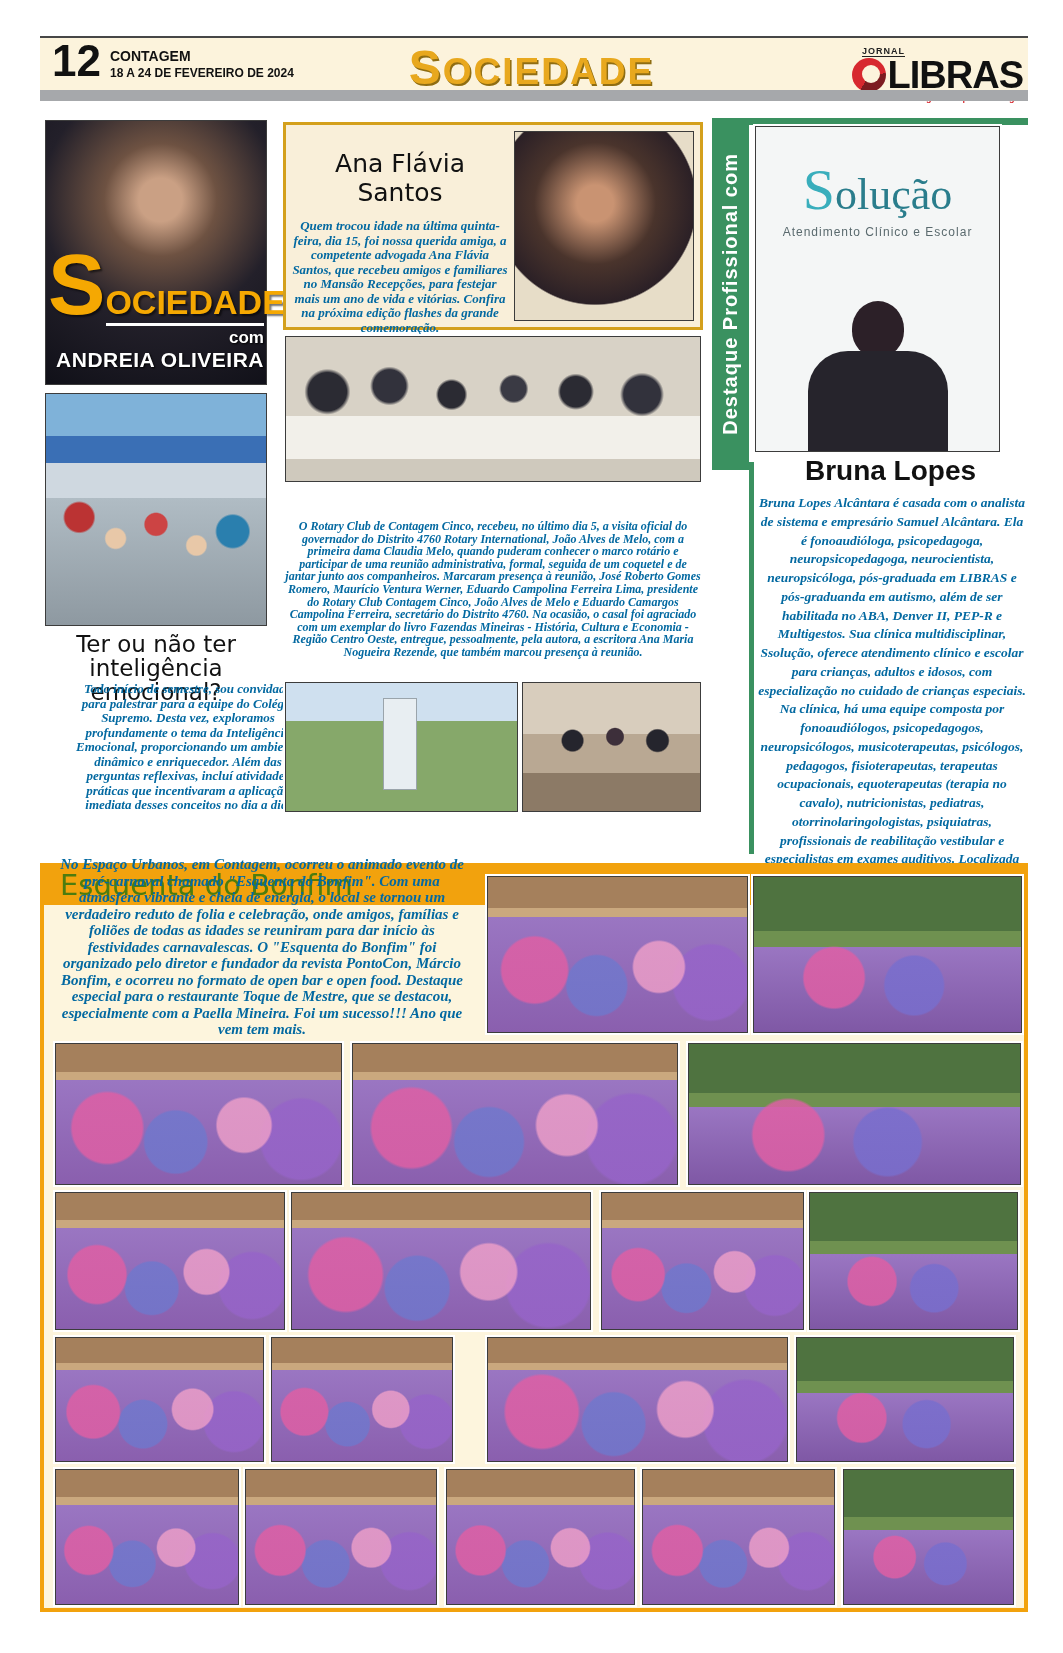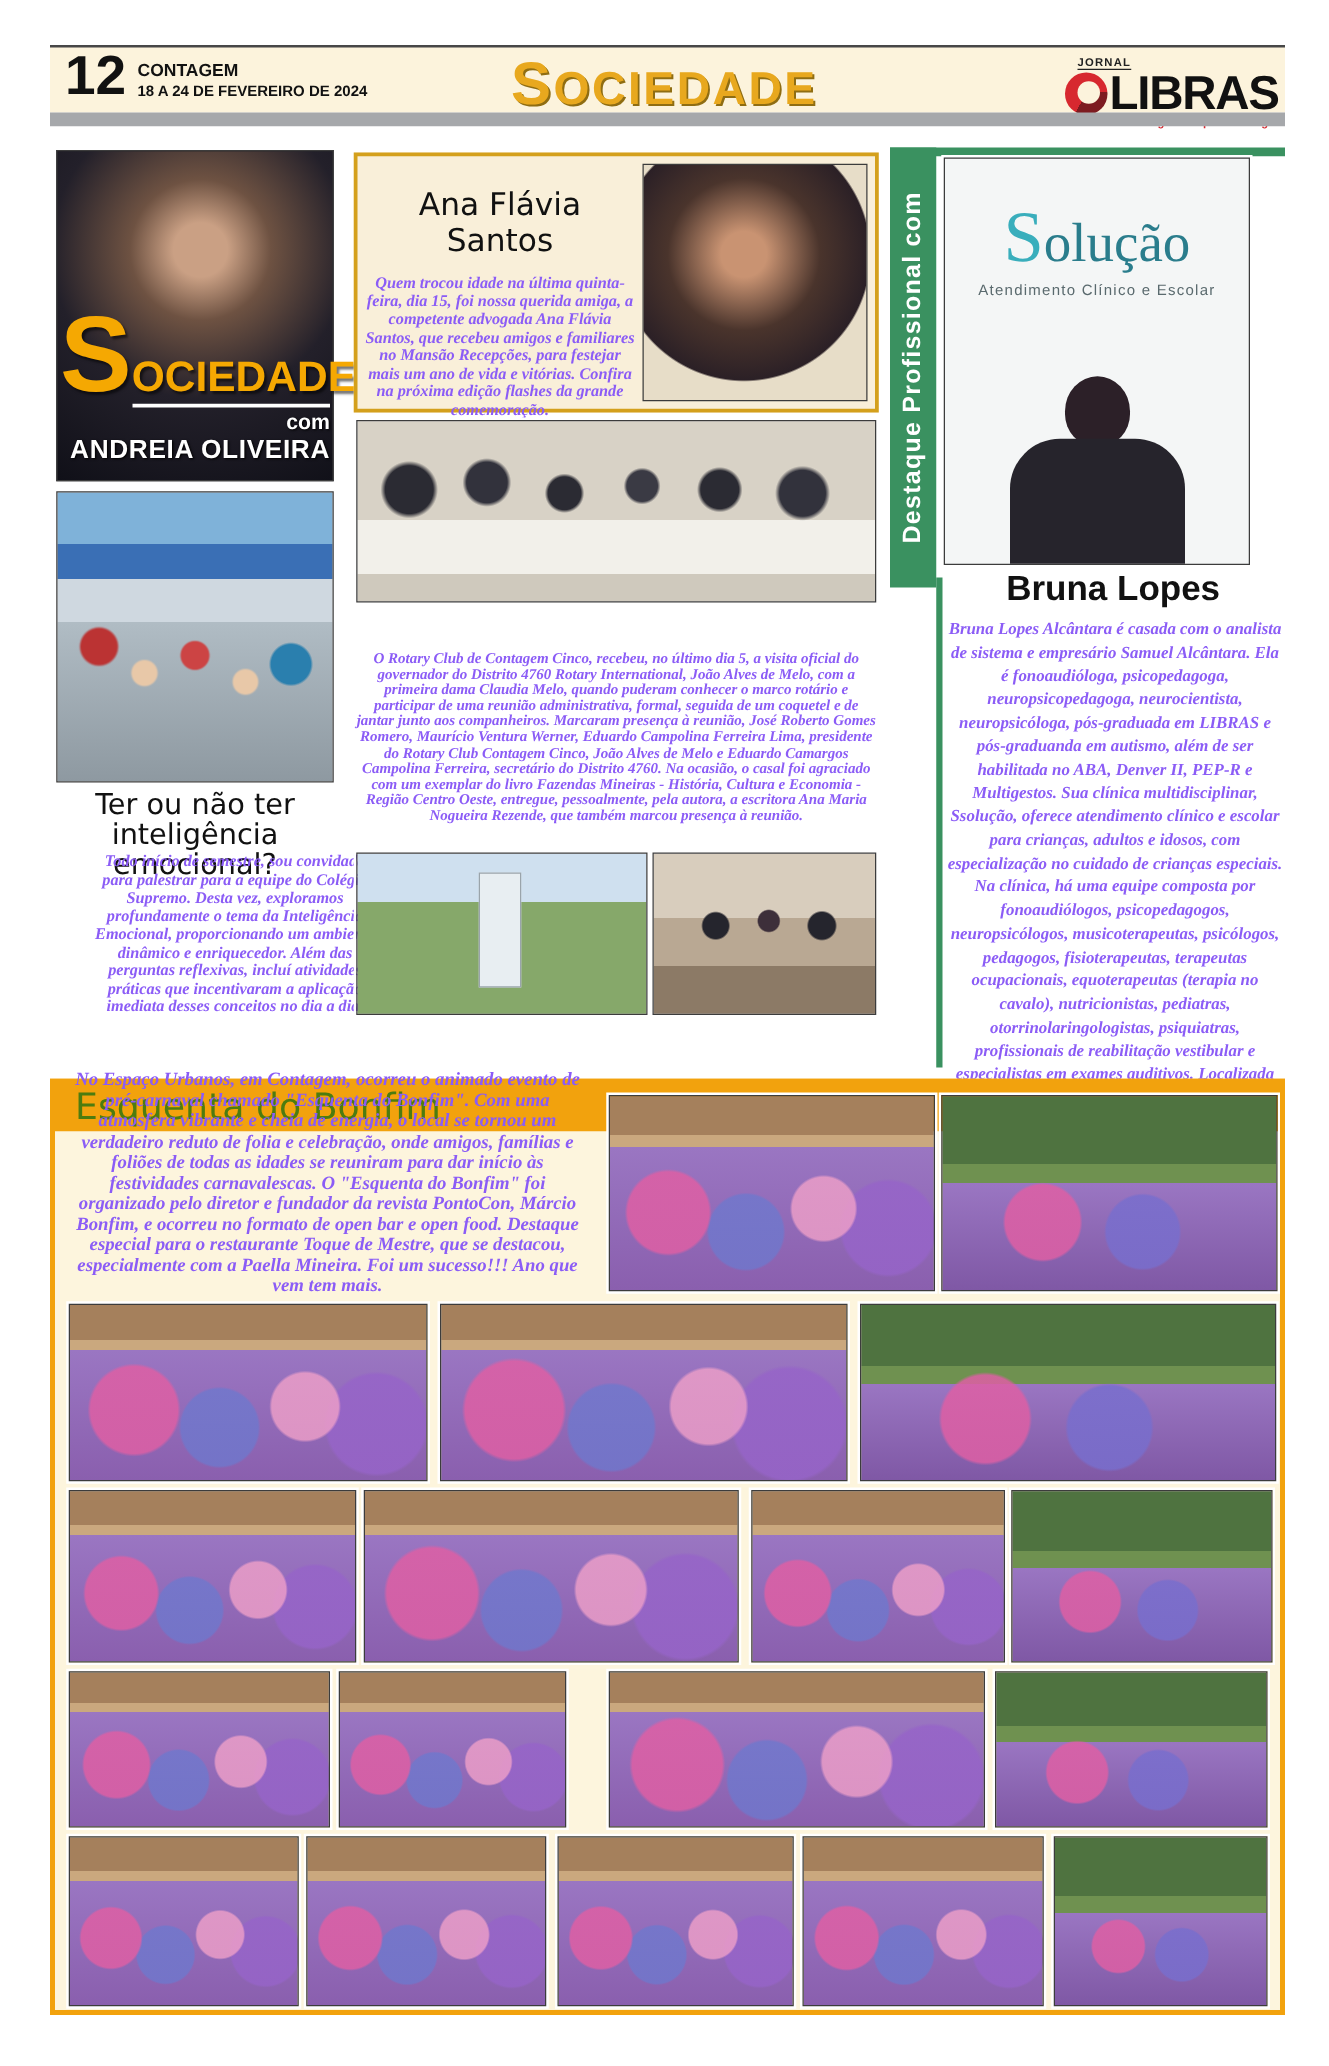--- a/index.html
+++ b/index.html
@@ -76,21 +76,21 @@
   
   .soc-overlay{position:absolute;left:48px;top:250px;width:216px;text-align:right;}
   .soc-title{text-transform:uppercase;color:#f5a802;font:bold 34px/0.8 "Liberation Sans",sans-serif;
              text-shadow:2px 2px 2px rgba(0,0,0,.55);text-align:left;}
   .soc-title::first-letter{font-size:86px;}
   .soc-underline{height:3px;background:#fff;margin:4px 0 2px 58px;}
   .soc-com{color:#fff;font:bold 17px "Liberation Sans",sans-serif;text-shadow:1px 1px 2px #000;}
   .soc-author{color:#fff;font:bold 21px "Liberation Sans",sans-serif;text-shadow:1px 1px 2px #000;letter-spacing:.5px;}
 
   .hand{font-family:"DejaVu Sans",sans-serif;font-weight:normal;color:#111;}
-  .body-text{font-family:"Liberation Serif",serif;font-style:italic;font-weight:bold;text-align:center;color:#8b5cf6;}
+  .body-text{font-family:"Liberation Serif",serif;font-style:italic;font-weight:bold;text-align:center;color:#0369a1;}
 
   .emo-title{position:absolute;left:40px;top:632px;width:232px;font-size:23px;line-height:1.05;text-align:center;}
   .emo-body{position:absolute;left:38px;top:682px;width:236px;font-size:13px;line-height:1.12;margin-left:32px;}
 
   
   .ana-box{position:absolute;left:283px;top:122px;width:420px;height:208px;box-sizing:border-box;
            border:3px solid #d4a01c;background:#f9efd9;display:flex;padding:6px;gap:6px;}
   .ana-text{flex:1;display:flex;flex-direction:column;justify-content:flex-start;padding-top:18px;}
   .ana-title{font-size:25px;text-align:center;margin-bottom:12px;}
   .ana-body{font-size:13px;line-height:1.12;}

